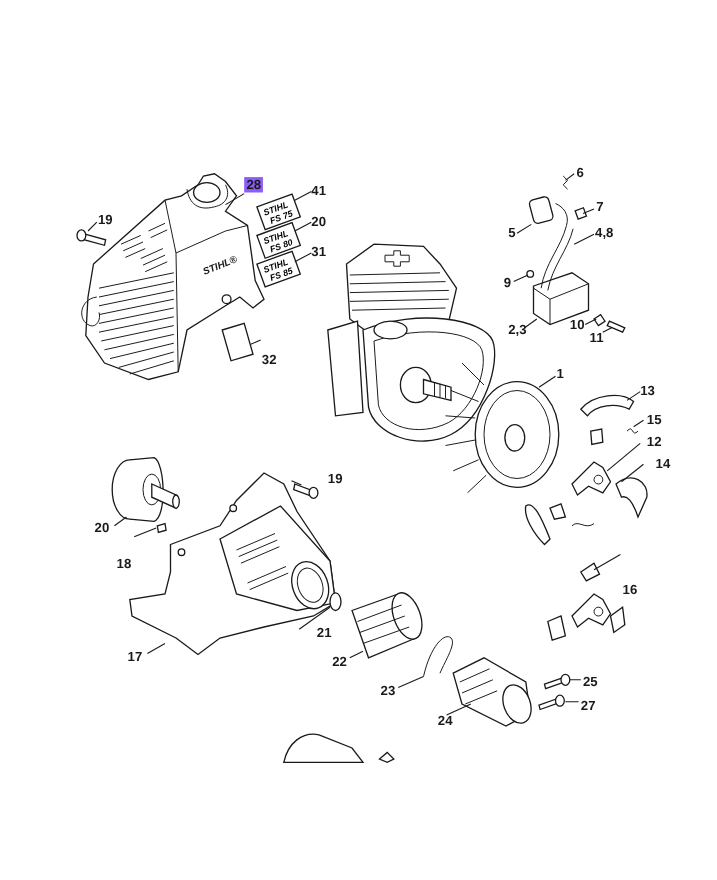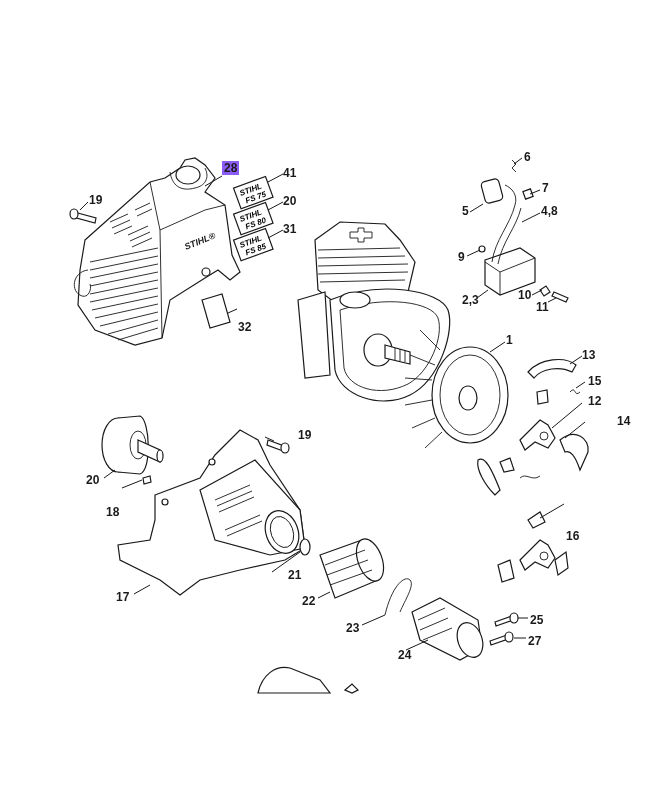--- a/index.html
+++ b/index.html
@@ -266,21 +266,21 @@
   <span class="lbl" style="left:462px;top:204px;">5</span>
   <span class="lbl" style="left:541px;top:204px;">4,8</span>
   <span class="lbl" style="left:458px;top:250px;">9</span>
   <span class="lbl" style="left:462px;top:293px;">2,3</span>
   <span class="lbl" style="left:518px;top:288px;">10</span>
   <span class="lbl" style="left:536px;top:300px;">11</span>
   <span class="lbl" style="left:506px;top:333px;">1</span>
   <span class="lbl" style="left:582px;top:348px;">13</span>
   <span class="lbl" style="left:588px;top:374px;">15</span>
   <span class="lbl" style="left:588px;top:394px;">12</span>
-  <span class="lbl" style="left:617px;top:414px;">14</span>
+  <span class="lbl" style="left:596px;top:414px;">14</span>
   <span class="lbl" style="left:566px;top:496px;margin-top:33px;">16</span>
   <span class="lbl" style="left:298px;top:428px;">19</span>
   <span class="lbl" style="left:86px;top:473px;">20</span>
   <span class="lbl" style="left:106px;top:485px;margin-top:20px;">18</span>
   <span class="lbl" style="left:116px;top:590px;">17</span>
   <span class="lbl" style="left:256px;top:568px;margin-left:32px;">21</span>
   <span class="lbl" style="left:302px;top:594px;">22</span>
   <span class="lbl" style="left:346px;top:621px;">23</span>
   <span class="lbl" style="left:398px;top:648px;">24</span>
   <span class="lbl" style="left:530px;top:613px;">25</span>

